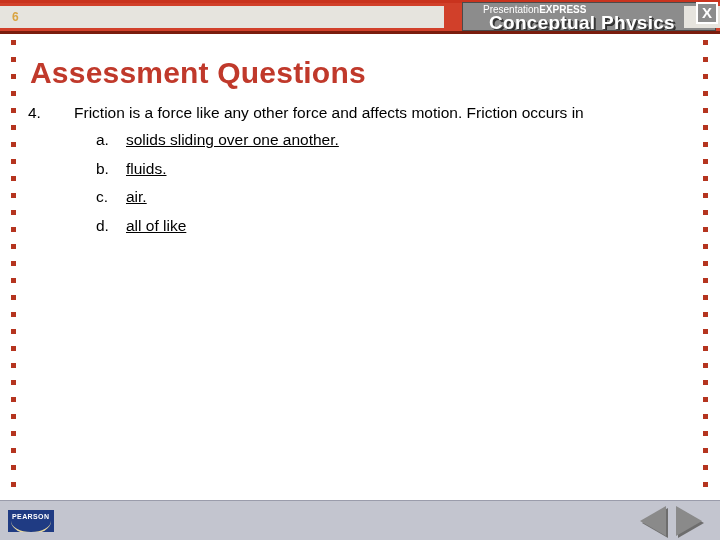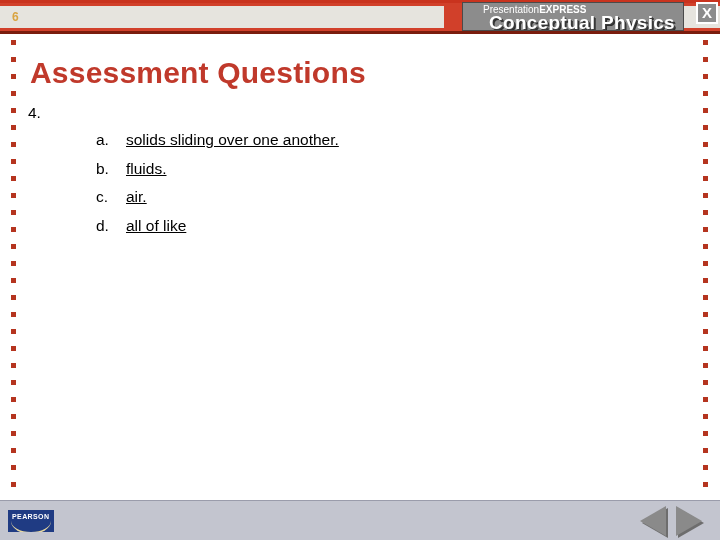--- a/index.html
+++ b/index.html
@@ -65,21 +65,21 @@
     font-weight: bold;
     white-space: nowrap;
     letter-spacing: 0.1px;
   }
 
   
   #brand-panel {
     position: absolute;
     left: 462px;
     top: 2px;
-    width: 222px;
+    width: 254px;
     height: 29px;
     background: #8c8c8c;
     border: 1px solid #4a4a4a;
     box-sizing: border-box;
     overflow: hidden;
   }
   #brand-line1 {
     position: absolute;
     left: 20px;
     top: 1px;
@@ -336,20 +336,21 @@
   <div class="dot"></div>
   <div class="dot"></div>
   <div class="dot"></div>
 </div>
 
 <div id="slide-title">Assessment Questions</div>
 
 <div id="question-block">
   <div id="question-row">
     <div id="question-number">4.</div>
+    <div id="question-text">Friction is a force like any other force and affects motion. Friction occurs in</div>
   </div>
 
   <ul id="choice-list">
     <li class="choice-item">
       <span class="choice-letter">a.</span>
       <span class="choice-text">solids sliding over one another.</span>
     </li>
     <li class="choice-item">
       <span class="choice-letter">b.</span>
       <span class="choice-text">fluids.</span>

